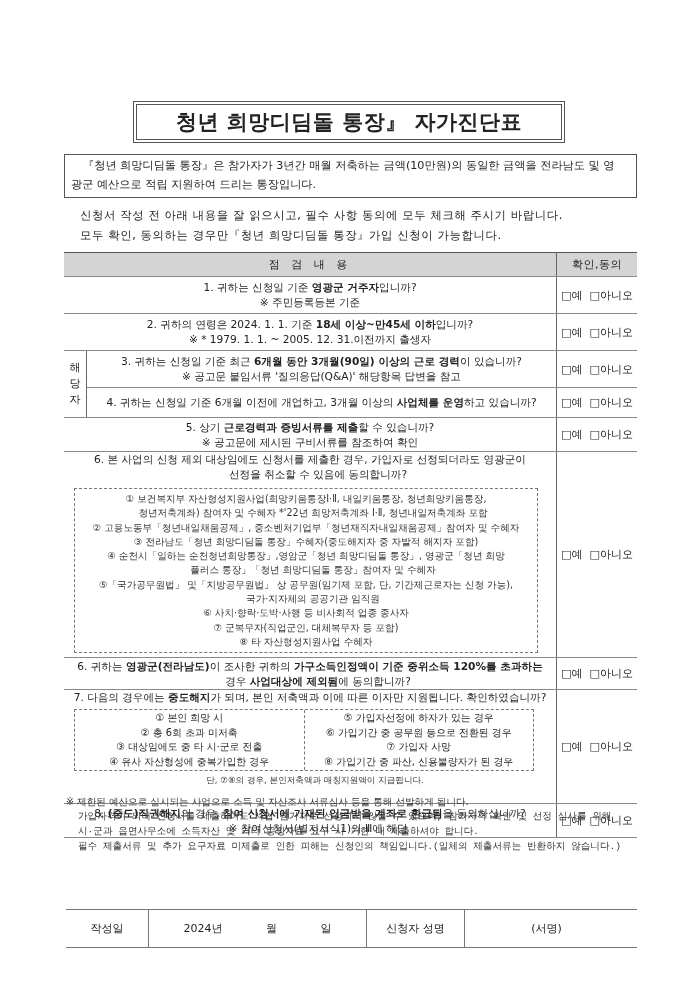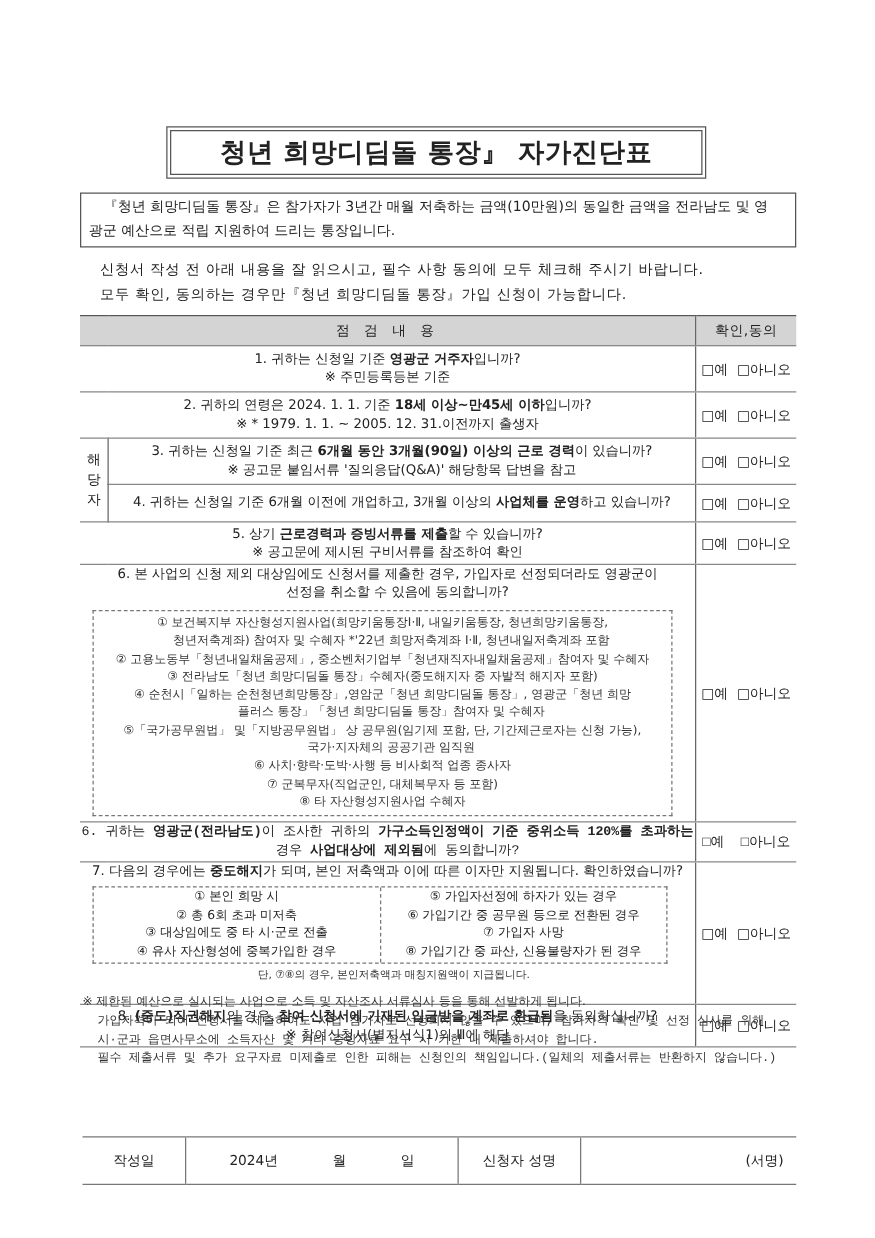--- a/index.html
+++ b/index.html
@@ -126,21 +126,21 @@
         <span class="it">⑥ 사치·향락·도박·사행 등 비사회적 업종 종사자</span>
         <span class="it">⑦ 군복무자(직업군인, 대체복무자 등 포함)</span>
         <span class="it">⑧ 타 자산형성지원사업 수혜자</span>
       </div>
     </td>
     <td class="chk">
       <span>□예</span>&nbsp;&nbsp;<span>□아니오</span>
     </td>
   </tr>
 
-  <tr style="height:32px;font-family:Liberation Mono, monospace;">
+  <tr style="height:32px;">
     <td colspan="2" class="q">
       <span>6. 귀하는 </span><b>영광군(전라남도)</b><span>이 조사한 귀하의 </span><b>가구소득인정액이 기준 중위소득 120%를 초과하는</b>
       <span class="sub ind"><span>경우 </span><b>사업대상에 제외됨</b><span>에 동의합니까?</span></span>
     </td>
     <td class="chk">
       <span>□예</span>&nbsp;&nbsp;<span>□아니오</span>
     </td>
   </tr>
 
   <tr>
@@ -189,18 +189,18 @@
 <table class="sign">
   <tbody>
       <tr>
     <td style="width:80px">작성일</td>
     <td style="width:215px">
       <span style="margin-right:40px">2024년</span>
       <span style="margin-right:40px">월</span>
       <span>일</span>
     </td>
     <td style="width:95px">신청자 성명</td>
-    <td style="text-align:right;padding-right:10px">
+    <td style="padding-right:10px">
       <span>(서명)</span>
     </td>
   </tr>
 </tbody>
   </table>
 
 </body></html>

